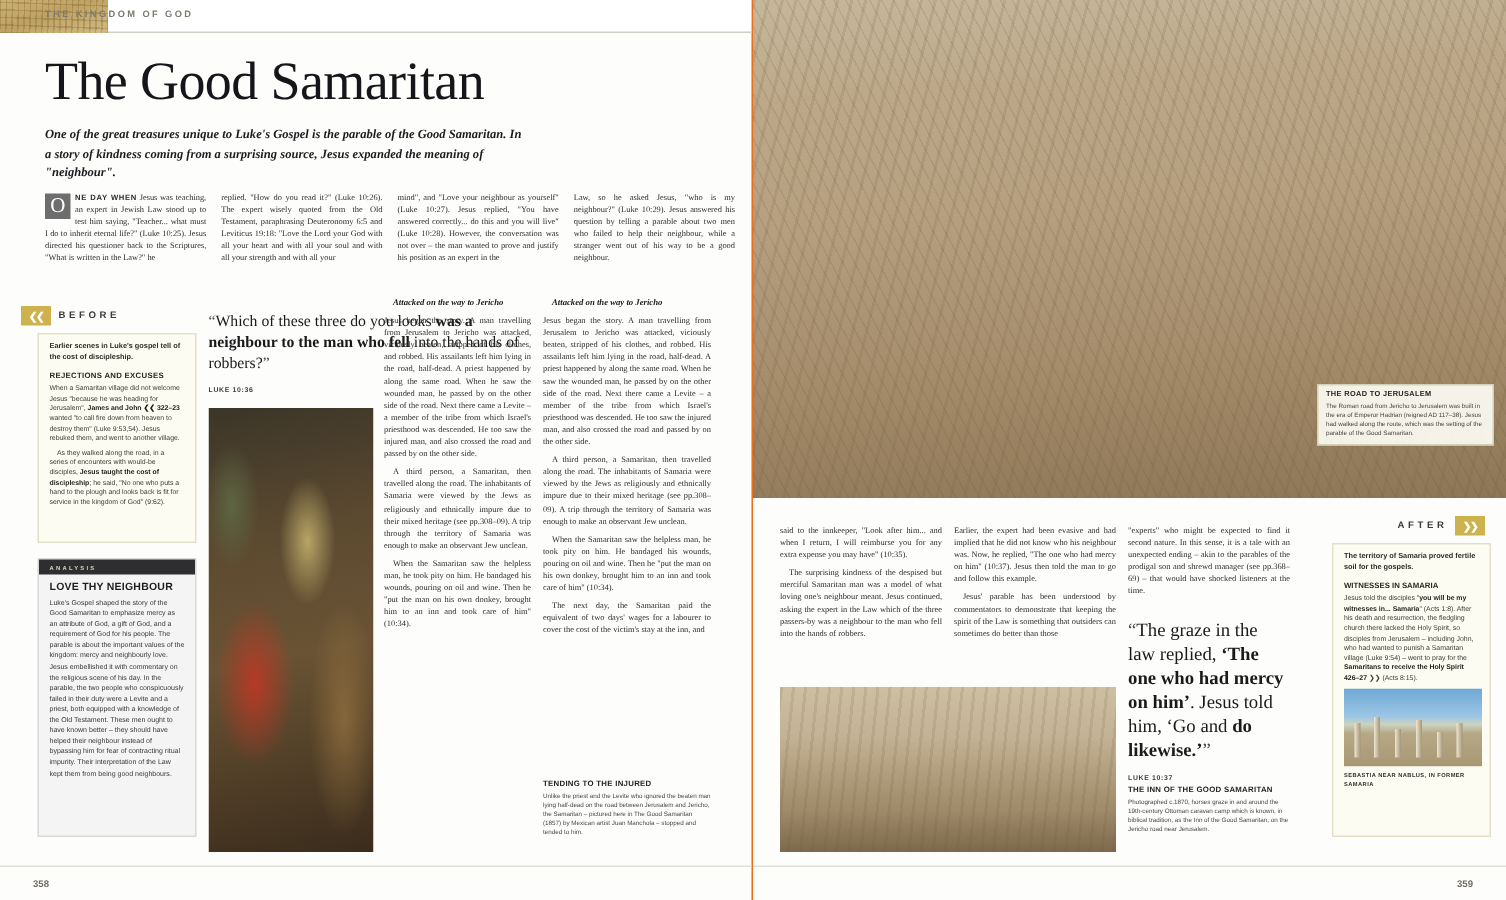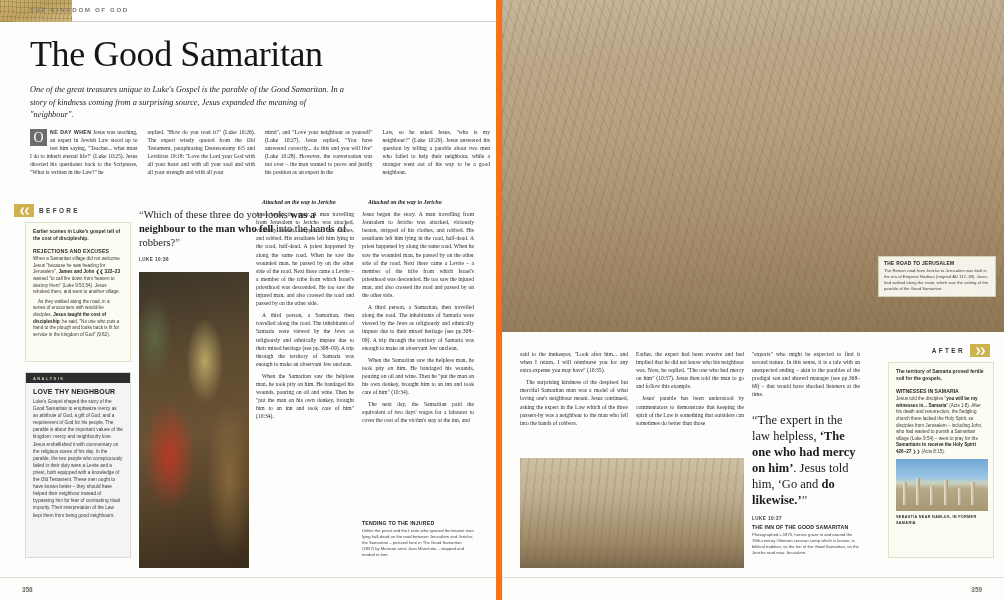--- a/index.html
+++ b/index.html
@@ -15,21 +15,21 @@
     background: #ffffff;
     display: flex;
   }
   
   .page {
     position: relative;
     height: 600px;
     background: #fdfdfb;
     overflow: hidden;
   }
-  .page-left  { width: 502px; border-right: 6px solid #f97316; }
+  .page-left  { width: 502px; border-right: 1px solid #f97316; }
   .page-right { width: 502px; }
 
   
   .topband {
     position: absolute; top: 0; left: 0;
     width: 100%; height: 22px;
     border-bottom: 1px solid #cfcfc8;
     background: #ffffff;
   }
   .papyrus {
@@ -51,21 +51,21 @@
   
   .title {
     position: absolute; left: 30px; top: 36px;
     font-size: 36px; font-weight: 400; color: #16161a;
     letter-spacing: -0.4px; line-height: 1;
     font-family: "Liberation Serif", serif;
   }
   .standfirst {
     position: absolute; left: 30px; top: 84px; width: 320px;
     font-size: 8.4px; line-height: 12.6px;
-    font-weight: normal; font-style: italic; color: #1c1c20;
+    font-weight: bold; font-style: italic; color: #1c1c20;
   }
 
   
   .colset {
     position: absolute; display: flex; gap: 10px;
   }
   .col { font-size: 5.6px; line-height: 8.1px; color: #2a2a2c; text-align: justify; }
   .col p { margin-bottom: 4px; text-indent: 6px; }
   .col p.noind { text-indent: 0; }
   .subhead {
@@ -341,21 +341,21 @@
     <div class="col" style="position:absolute; left:134px; top:350px; width:108px;">
       <p class="noind">Earlier, the expert had been evasive and had implied that he did not know who his neighbour was. Now, he replied, "The one who had mercy on him" (10:37). Jesus then told the man to go and follow this example.</p>
       <p>Jesus' parable has been understood by commentators to demonstrate that keeping the spirit of the Law is something that outsiders can sometimes do better than those</p>
     </div>
     <div class="col" style="position:absolute; left:250px; top:350px; width:108px;">
       <p class="noind">"experts" who might be expected to find it second nature. In this sense, it is a tale with an unexpected ending – akin to the parables of the prodigal son and shrewd manager (see pp.368–69) – that would have shocked listeners at the time.</p>
     </div>
 
     <div class="pullquote big" style="left:250px; top:412px; width:104px;">
       <div>
-        <span class="mark">“</span><span>The expert in the law helpless, </span><b>‘The one who had mercy on him’</b><span>. Jesus told him, ‘Go and </span><b>do likewise.’</b><span class="mark">”</span>
+        <span class="mark">“</span><span>The graze in the law replied, </span><b>‘The one who had mercy on him’</b><span>. Jesus told him, ‘Go and </span><b>do likewise.’</b><span class="mark">”</span>
       </div>
       <div class="pq-ref">LUKE 10:37</div>
     </div>
 
     <div class="imgbox" style="left:18px; top:458px; width:224px; height:110px;">
       <div class="desert2"></div>
     </div>
 
     <div class="figcap" style="left:250px; top:524px; width:108px;">
       <div class="t">THE INN OF THE GOOD SAMARITAN</div>

